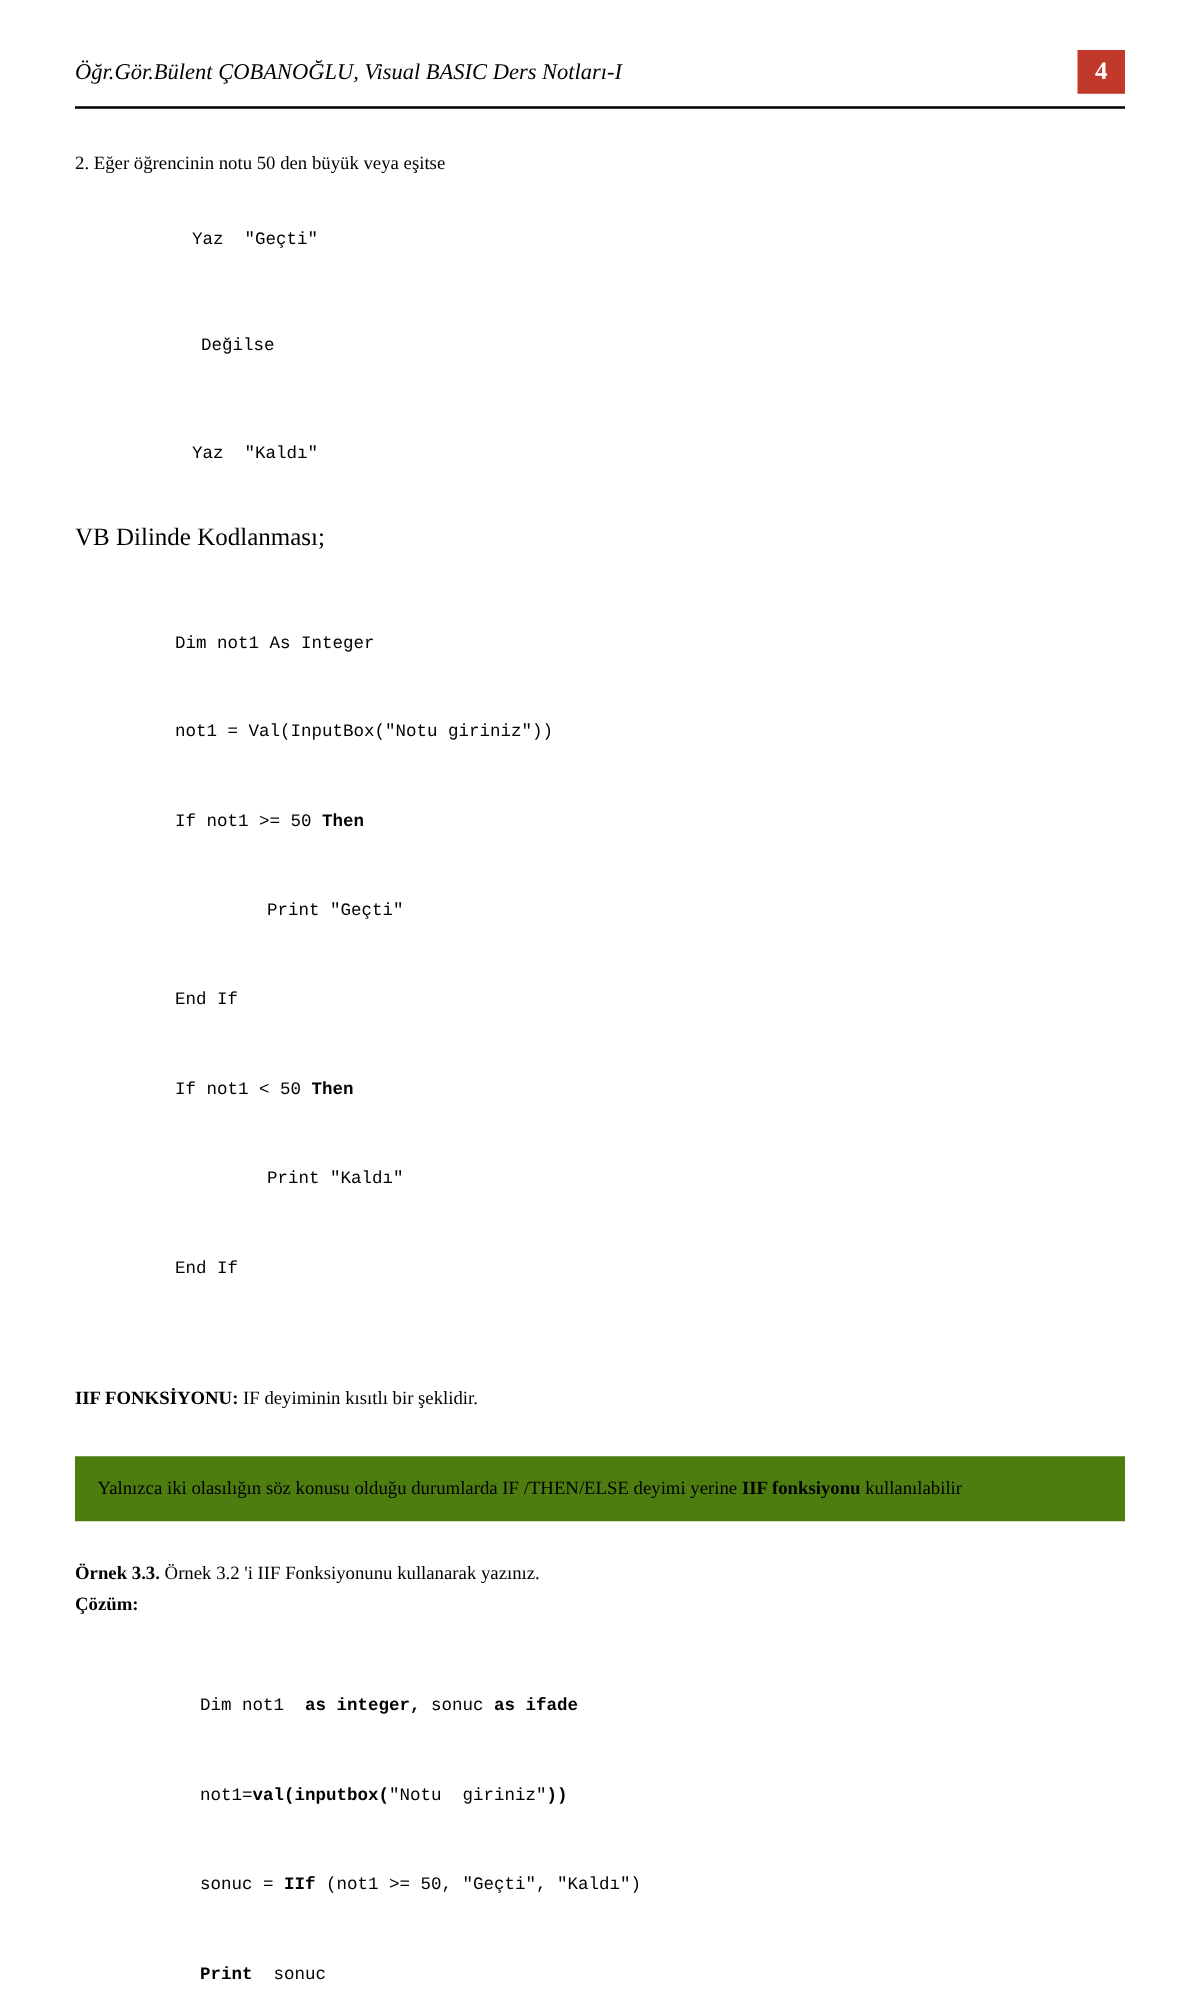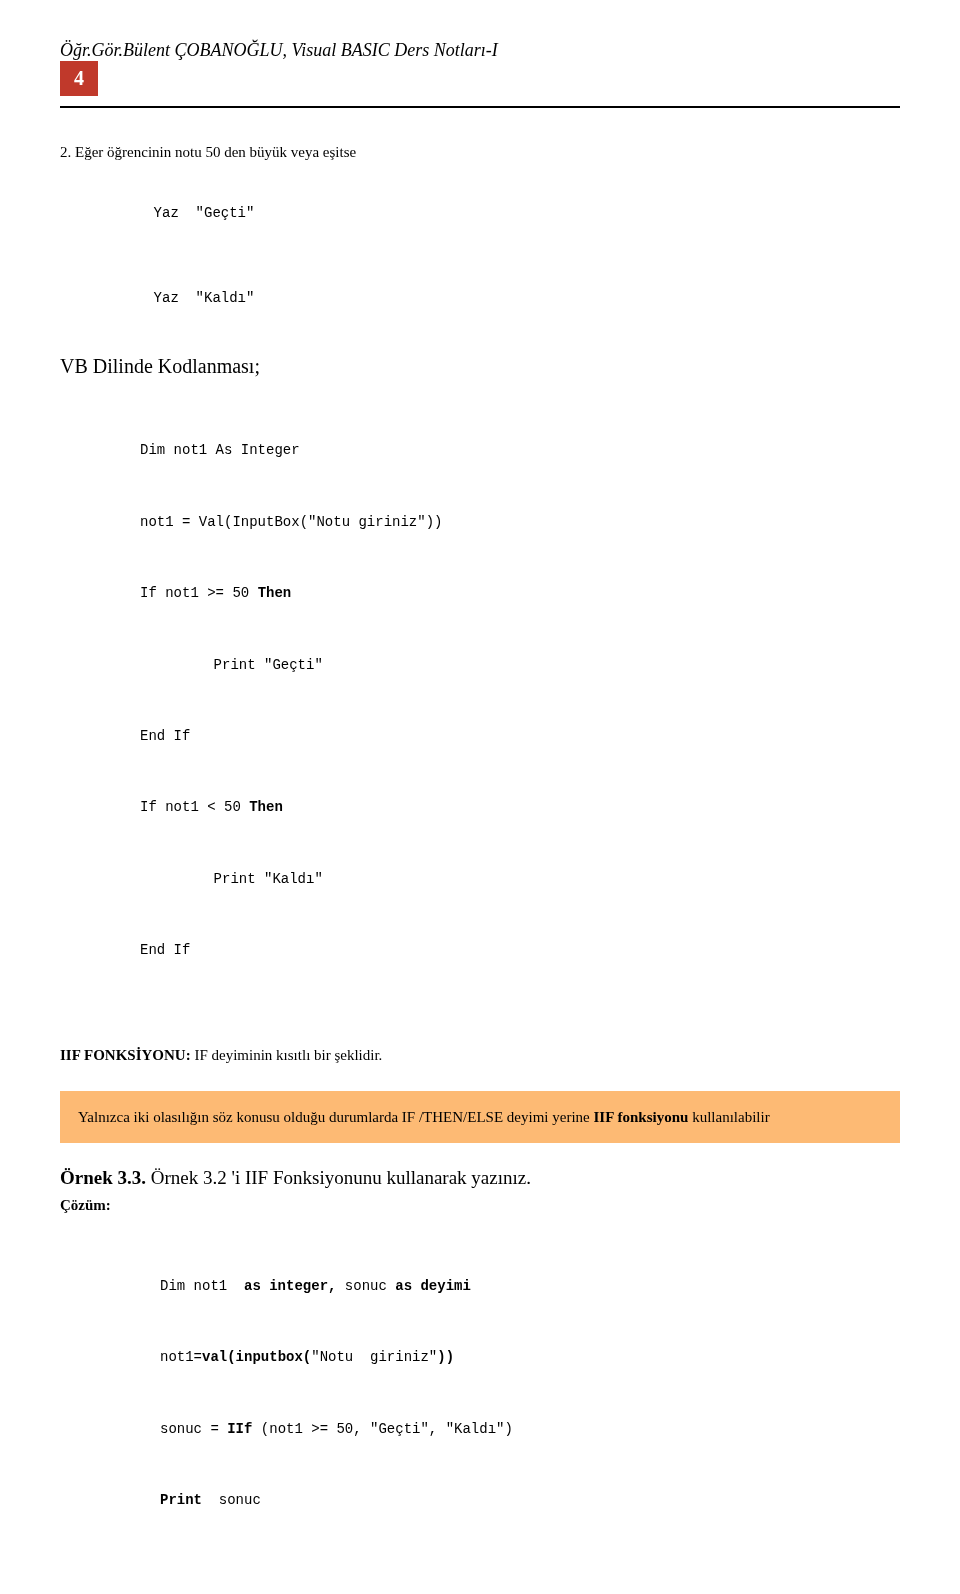--- a/index.html
+++ b/index.html
@@ -16,25 +16,24 @@
       width: 960px;
       min-height: 1594px;
       padding: 40px 60px 60px 60px;
       position: relative;
     }
 
     
     .header {
       display: flex;
       justify-content: space-between;
-      align-items: flex-start;
+      align-items: center;
       border-bottom: 2px solid #000;
       padding-bottom: 10px;
       margin-bottom: 30px;
-      flex-direction: column;
     }
     .header-title {
       font-size: 18px;
       font-weight: normal;
       font-style: italic;
     }
     .header-page-num {
       background: #c0392b;
       color: #fff;
       font-size: 20px;
@@ -68,23 +67,23 @@
 
     
     .section-heading {
       font-size: 20px;
       font-weight: normal;
       margin: 20px 0 10px 0;
     }
 
     
     .highlight-block {
-      background: #fdba74;
+      background: #4d7c0f;
       padding: 14px 18px;
-      margin: 24px 0;
+      margin: 34px 0;
       font-size: 15px;
       line-height: 1.6;
     }
 
     .highlight-block .bold-term {
       font-weight: bold;
     }
 
     
     .usage-line {
@@ -94,21 +93,21 @@
       font-size: 15px;
       gap: 40px;
     }
     .usage-label {
       font-weight: bold;
       min-width: 180px;
     }
 
     
     .example-heading {
-      font-size: 19px;
+      font-size: 15px;
       font-weight: bold;
       margin: 20px 0 6px 0;
     }
 
     
     .cozum-label {
       font-size: 15px;
       font-weight: bold;
       margin: 8px 0 4px 0;
     }
@@ -123,20 +122,23 @@
 <div class="page">
 
   <div class="header">
     <span class="header-title">Öğr.Gör.Bülent ÇOBANOĞLU, Visual BASIC Ders Notları-I</span>
     <span class="header-page-num">4</span>
   </div>
 
   <div class="body-text mb4">2. Eğer öğrencinin notu 50 den büyük veya eşitse</div>
   <div class="code-block mb4">
     <span>Yaz  "Geçti"</span>
+  </div>
+  <div class="code-block mb4" style="margin-left:0;">
+    <span style="margin-left:0;">        <span>Değilse</span></span>
   </div>
   <div class="code-block mb8">
     <span>Yaz  "Kaldı"</span>
   </div>
 
   <div class="section-heading">VB Dilinde Kodlanması;</div>
 
   <div class="code-block" style="margin-left: 80px; margin-bottom: 20px;">
     <div><span>Dim not1 As Integer</span></div>
     <div><span>not1 = Val(InputBox("Notu giriniz"))</span></div>
@@ -156,19 +158,19 @@
     <span>Yalnızca iki olasılığın söz konusu olduğu durumlarda IF /THEN/ELSE deyimi yerine </span><span class="bold-term bold">IIF fonksiyonu</span><span> kullanılabilir</span>
   </div>
 
 
   <div class="example-heading">
     <span>Örnek 3.3.</span><span style="font-weight: normal;"> Örnek 3.2 'i IIF Fonksiyonunu kullanarak yazınız.</span>
   </div>
   <div class="cozum-label">Çözüm:</div>
 
   <div class="code-block" style="margin-left: 100px; margin-bottom: 20px;">
-    <div>Dim not1  <span class="code-bold">as integer,</span> sonuc <span class="code-bold">as deyimi</span></div>
+    <div>Dim not1  <span class="code-bold">as integer,</span> sonuc <span class="code-bold">as ifade</span></div>
     <div>not1=<span class="code-bold">val(inputbox(</span>"Notu  giriniz"<span class="code-bold">))</span></div>
     <div>sonuc = <span class="code-bold">IIf</span> (not1 &gt;= 50, "Geçti", "Kaldı")</div>
     <div><span class="code-bold">Print</span>  sonuc</div>
   </div>
 
 </div>
 
 </body></html>

